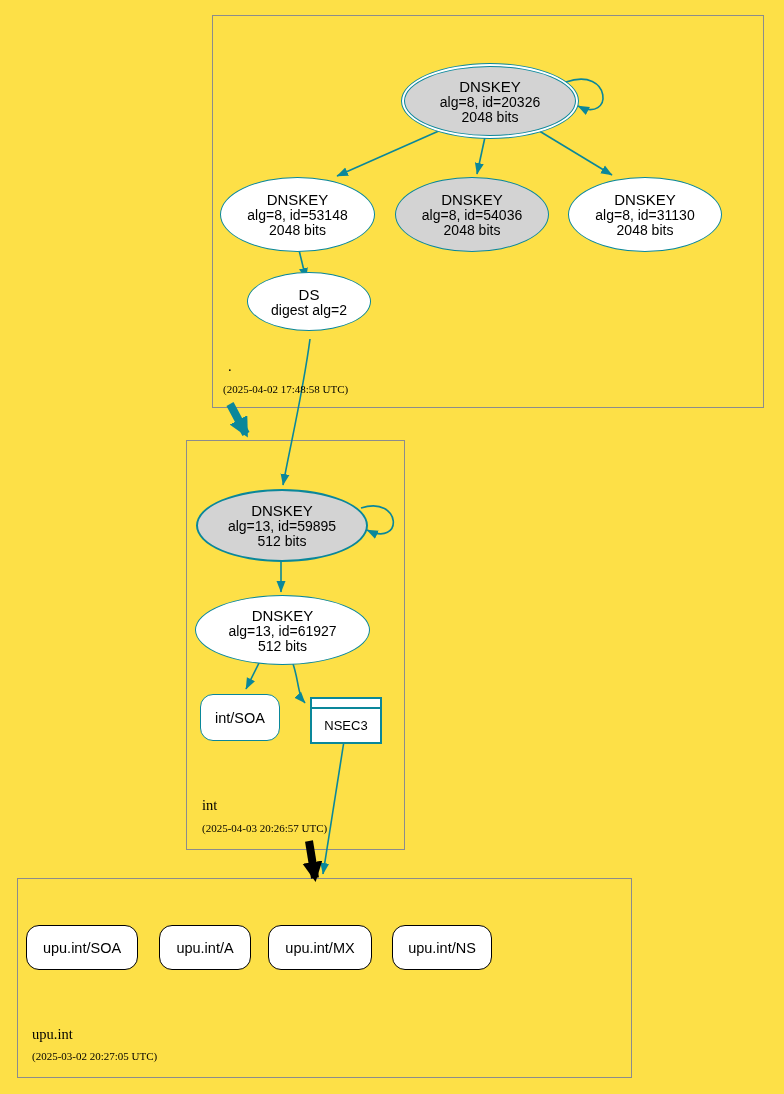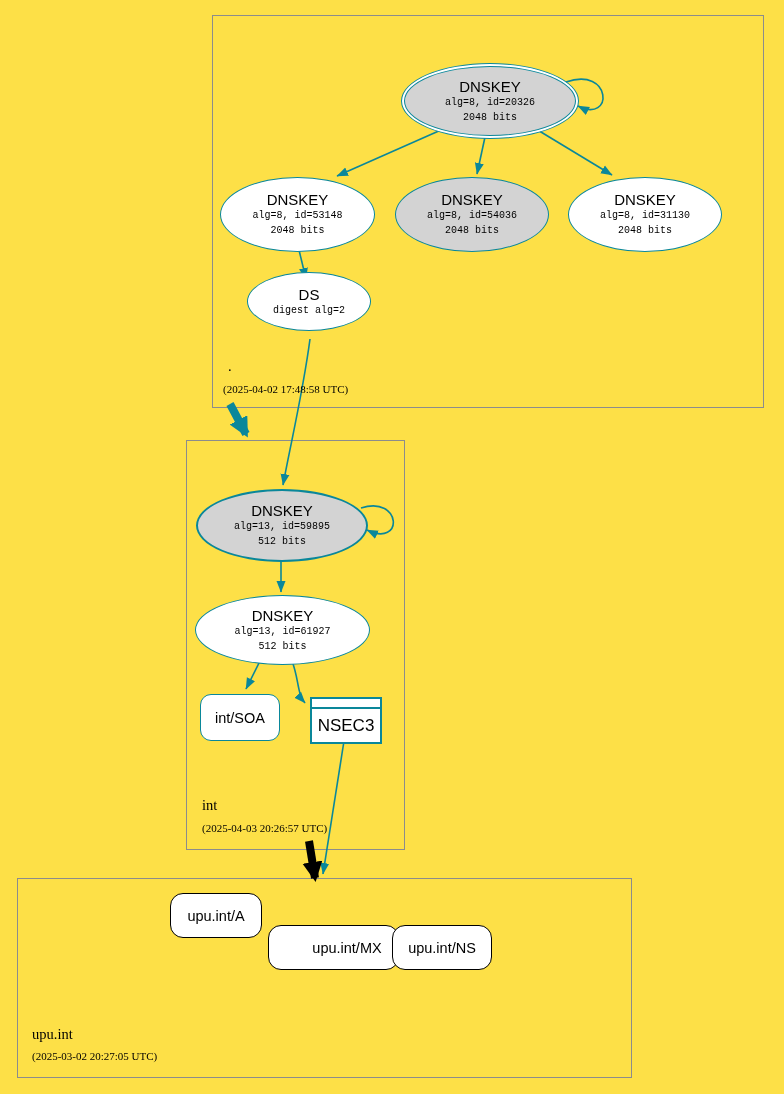--- a/index.html
+++ b/index.html
@@ -34,36 +34,36 @@
   .ellipse { border-radius:50%; border:1.6px solid var(--c-secure); background:#fff; }
   .ellipse.gray { background:var(--c-kskFill); }
   .ellipse.thick-border { border-width:2.6px; }
   .double { position:relative; background:#fff; }
   .double::before {
     content:""; position:absolute; inset:2px; border-radius:50%;
     border:1.6px solid var(--c-secure); background:var(--c-kskFill);
   }
   .double > span { position:relative; }
   .ntitle { font-size:15px; line-height:17px; }
-  .ndetail { font-family:Liberation Mono, monospace; font-size:10px; line-height:15px; }
+  .ndetail { font-family:Liberation Sans, sans-serif; font-size:14px; line-height:15px; }
 
   .rrset {
     position:absolute; height:43px; border:1.7px solid var(--c-insecure);
     border-radius:13px; background:#fff; display:flex; align-items:center;
     justify-content:center; font-size:14.5px; color:var(--c-text);
   }
   .rrset.secure { border:1.6px solid var(--c-secure); }
 
   .nsec3 {
     position:absolute; border:2.4px solid var(--c-secure); background:#fff;
     display:flex; flex-direction:column;
   }
   .nsec3 .bar { height:8px; border-bottom:2.4px solid var(--c-secure); }
   .nsec3 .lbl { flex:1; display:flex; align-items:center; justify-content:center;
-    font-size:17px; color:var(--c-text); }
+    font-size:13px; color:var(--c-text); }
 
   .zone-name { position:absolute; font-family:"Liberation Serif", serif;
     font-size:14.5px; color:var(--c-text); }
   .zone-ts { position:absolute; font-family:"Liberation Serif", serif;
     font-size:11px; color:var(--c-text); white-space:nowrap; }
 </style>
 </head>
 <body>
 
 <div class="canvas">
@@ -138,36 +138,39 @@
     <span class="ndetail">alg=13, id=59895</span>
     <span class="ndetail">512 bits</span>
   </div>
 
   <div class="node ellipse" style="left:195px; top:595px; width:173px; height:68px;">
     <span class="ntitle">DNSKEY</span>
     <span class="ndetail">alg=13, id=61927</span>
     <span class="ndetail">512 bits</span>
   </div>
 
-  <div class="rrset secure" style="left:200px; top:694px; width:78px; height:45px;border-radius:11px;">
+  <div class="rrset secure" style="left:200px; top:694px; width:78px; height:45px;">
     <span>int/SOA</span>
   </div>
 
   <div class="nsec3" style="left:310px; top:697px; width:68px; height:43px;">
     <div class="bar"></div>
     <div class="lbl">NSEC3</div>
   </div>
 
   <div class="zone-name" style="left:202px; top:797px;">int</div>
   <div class="zone-ts" style="left:202px; top:822px;">(2025-04-03 20:26:57 UTC)</div>
 
-  <div class="rrset" style="left:159px; top:893px; width:90px;margin-left:11px;">
+  <div class="rrset" style="left:26px; top:925px; width:110px;">
+    <span>upu.int/SOA</span>
+  </div>
+  <div class="rrset" style="left:159px; top:925px; width:90px;">
     <span>upu.int/A</span>
   </div>
-  <div class="rrset" style="left:268px; top:925px; width:102px;padding-left:27px;">
+  <div class="rrset" style="left:268px; top:925px; width:102px;">
     <span>upu.int/MX</span>
   </div>
   <div class="rrset" style="left:392px; top:925px; width:98px;">
     <span>upu.int/NS</span>
   </div>
 
   <div class="zone-name" style="left:32px; top:1026px;">upu.int</div>
   <div class="zone-ts" style="left:32px; top:1050px;">(2025-03-02 20:27:05 UTC)</div>
 
 </div>

